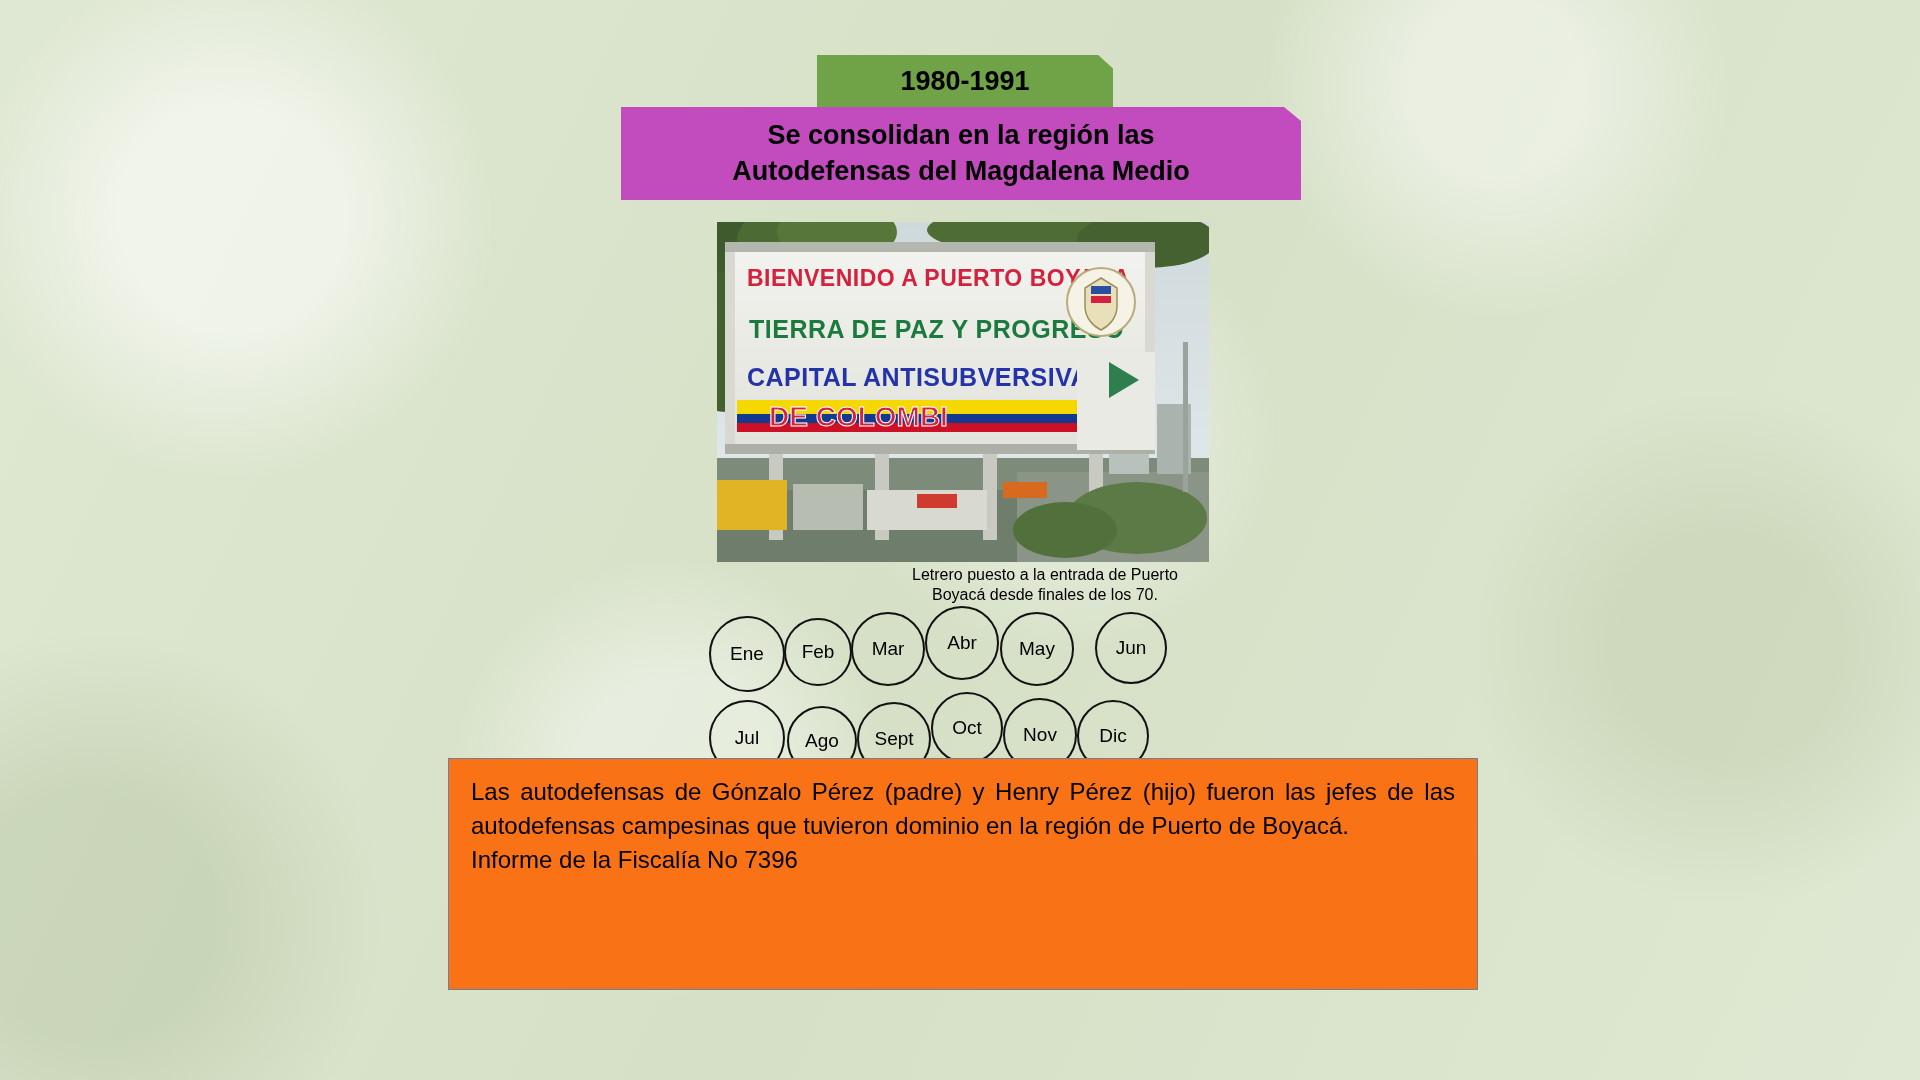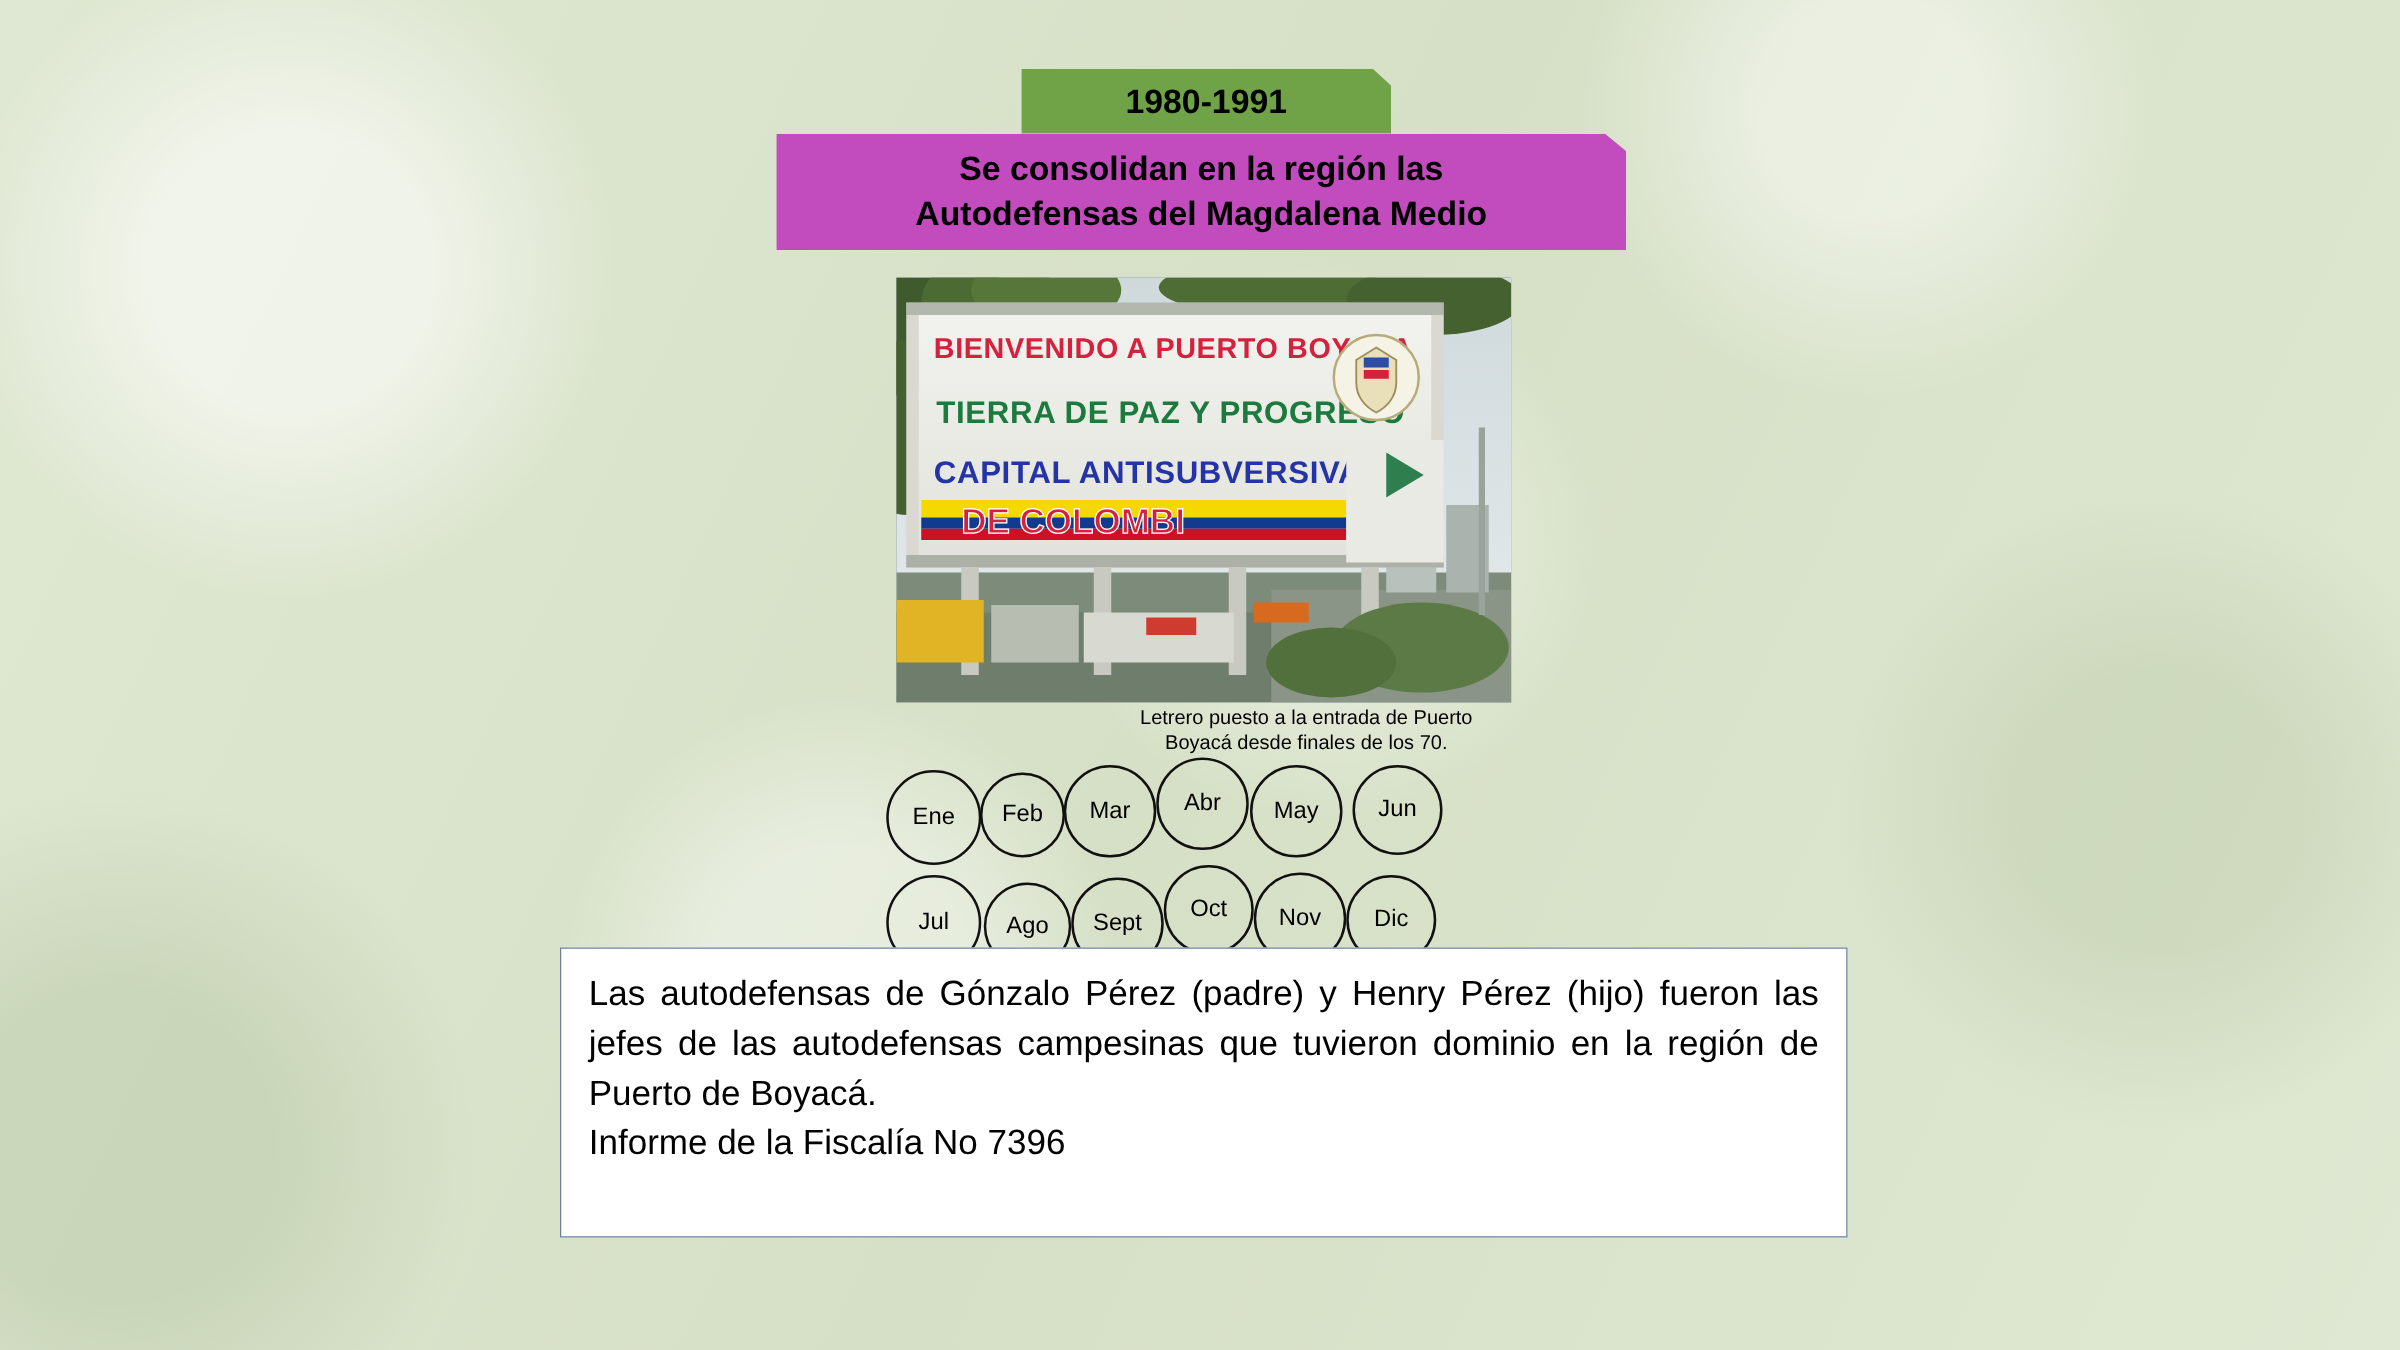--- a/index.html
+++ b/index.html
@@ -117,25 +117,25 @@
     color: #000;
   }
 
   
   .textbox {
     position: absolute;
     left: 448px;
     top: 758px;
     width: 1030px;
     height: 232px;
-    background: #ffffff;
+    background: #f97316;
     border: 1.5px solid #6b7f9e;
     box-sizing: border-box;
     padding: 16px 22px 10px 22px;
-    font-size: 28px;
+    font-size: 24px;
     color: #000;
     line-height: 1.42;
   }
   .textbox p {
     margin: 0;
   }
   .textbox p.justified {
     text-align: justify;
     text-align-last: left;
   }
@@ -242,21 +242,21 @@
     </div>
     <div class="month" style="left:146px; top:4px;  width:70px;  height:70px;">
       <span>Mar</span>
     </div>
     <div class="month" style="left:220px; top:-2px; width:70px;  height:70px;">
       <span>Abr</span>
     </div>
     <div class="month" style="left:295px; top:4px;  width:70px;  height:70px;">
       <span>May</span>
     </div>
-    <div class="month" style="left:377px; top:4px;  width:68px;  height:68px;">
+    <div class="month" style="left:390px; top:4px;  width:68px;  height:68px;">
       <span>Jun</span>
     </div>
 
     <div class="month" style="left:4px;   top:92px;  width:72px; height:72px;">
       <span>Jul</span>
     </div>
     <div class="month" style="left:82px;  top:98px;  width:66px; height:66px;">
       <span>Ago</span>
     </div>
     <div class="month" style="left:152px; top:94px;  width:70px; height:70px;">

